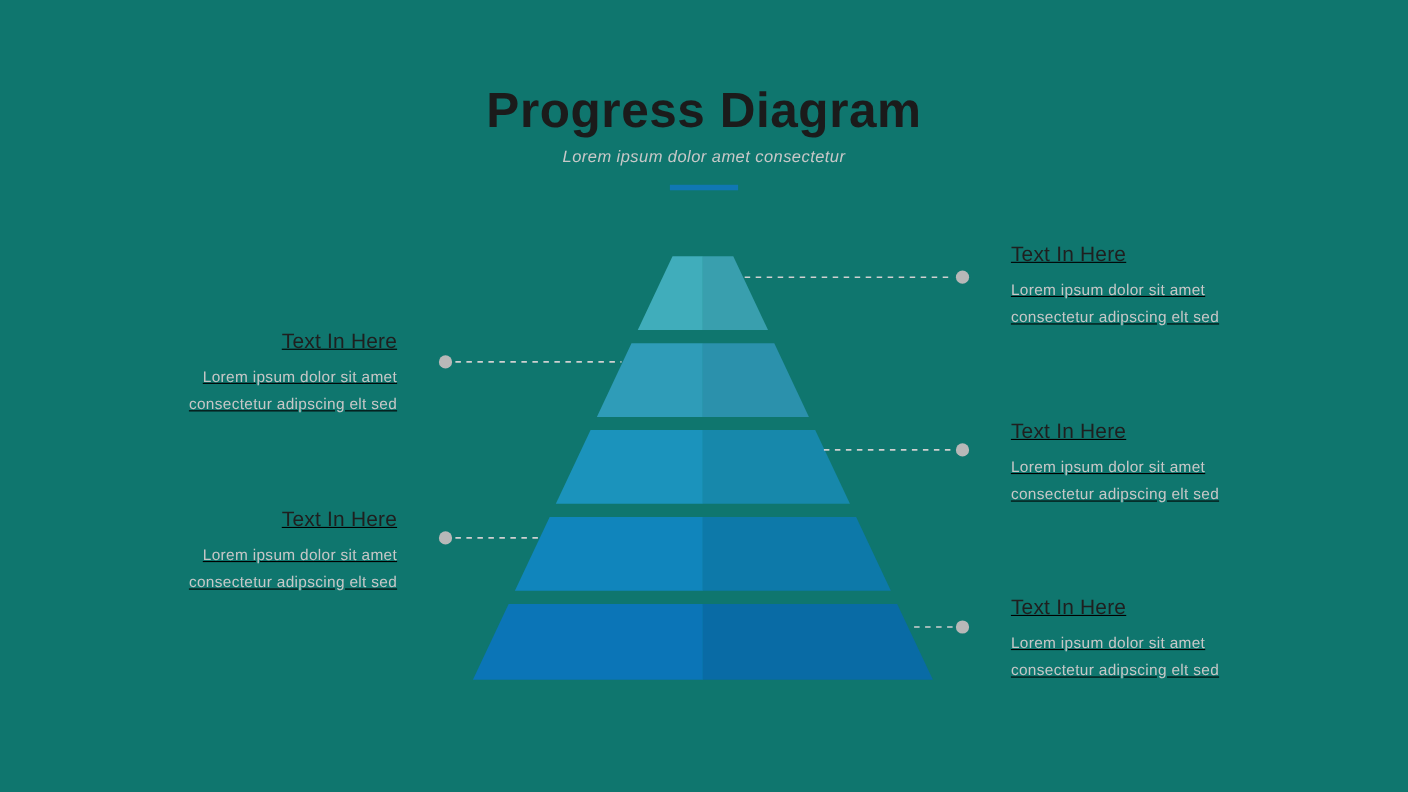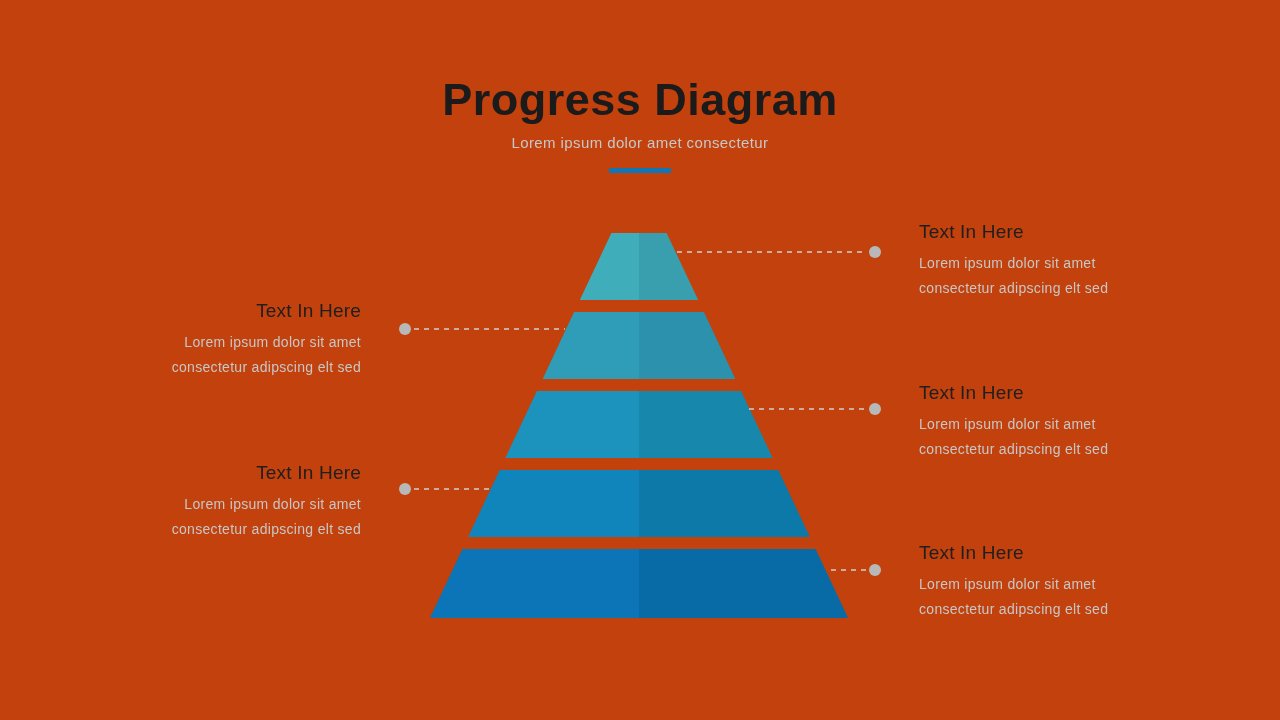--- a/index.html
+++ b/index.html
@@ -5,21 +5,21 @@
   html, body {
     margin: 0;
     padding: 0;
     background: #ffffff;
     font-family: "Liberation Sans", sans-serif;
   }
   .slide {
     position: relative;
     width: 1280px;
     height: 720px;
-    background: #c2410c;
+    background: #0f766e;
     overflow: hidden;
   }
   
   .slide-title {
     position: absolute;
     top: 74px;
     left: 0;
     width: 1280px;
     text-align: center;
     font-size: 45px;
@@ -31,20 +31,21 @@
   .slide-subtitle {
     position: absolute;
     top: 133px;
     left: 0;
     width: 1280px;
     text-align: center;
     font-size: 15px;
     letter-spacing: 0.4px;
     color: #c8c8c8;
     line-height: 20px;
+    font-style: italic;
   }
   .accent-bar {
     position: absolute;
     top: 168px;
     left: 609px;
     width: 62px;
     height: 5px;
     background: #1077b4; 
   }
   
@@ -52,20 +53,21 @@
     position: absolute;
     top: 0;
     left: 0;
     width: 1280px;
     height: 720px;
   }
   
   .callout {
     position: absolute;
     width: 230px;
+    text-decoration: underline;
   }
   .callout.left  { text-align: right; right: 919px; }
   .callout.right { text-align: left;  left: 919px;  }
   .callout-heading {
     font-size: 19px;
     line-height: 24px;
     color: #1f1f1f;
     letter-spacing: 0.2px;
   }
   .callout-body {

